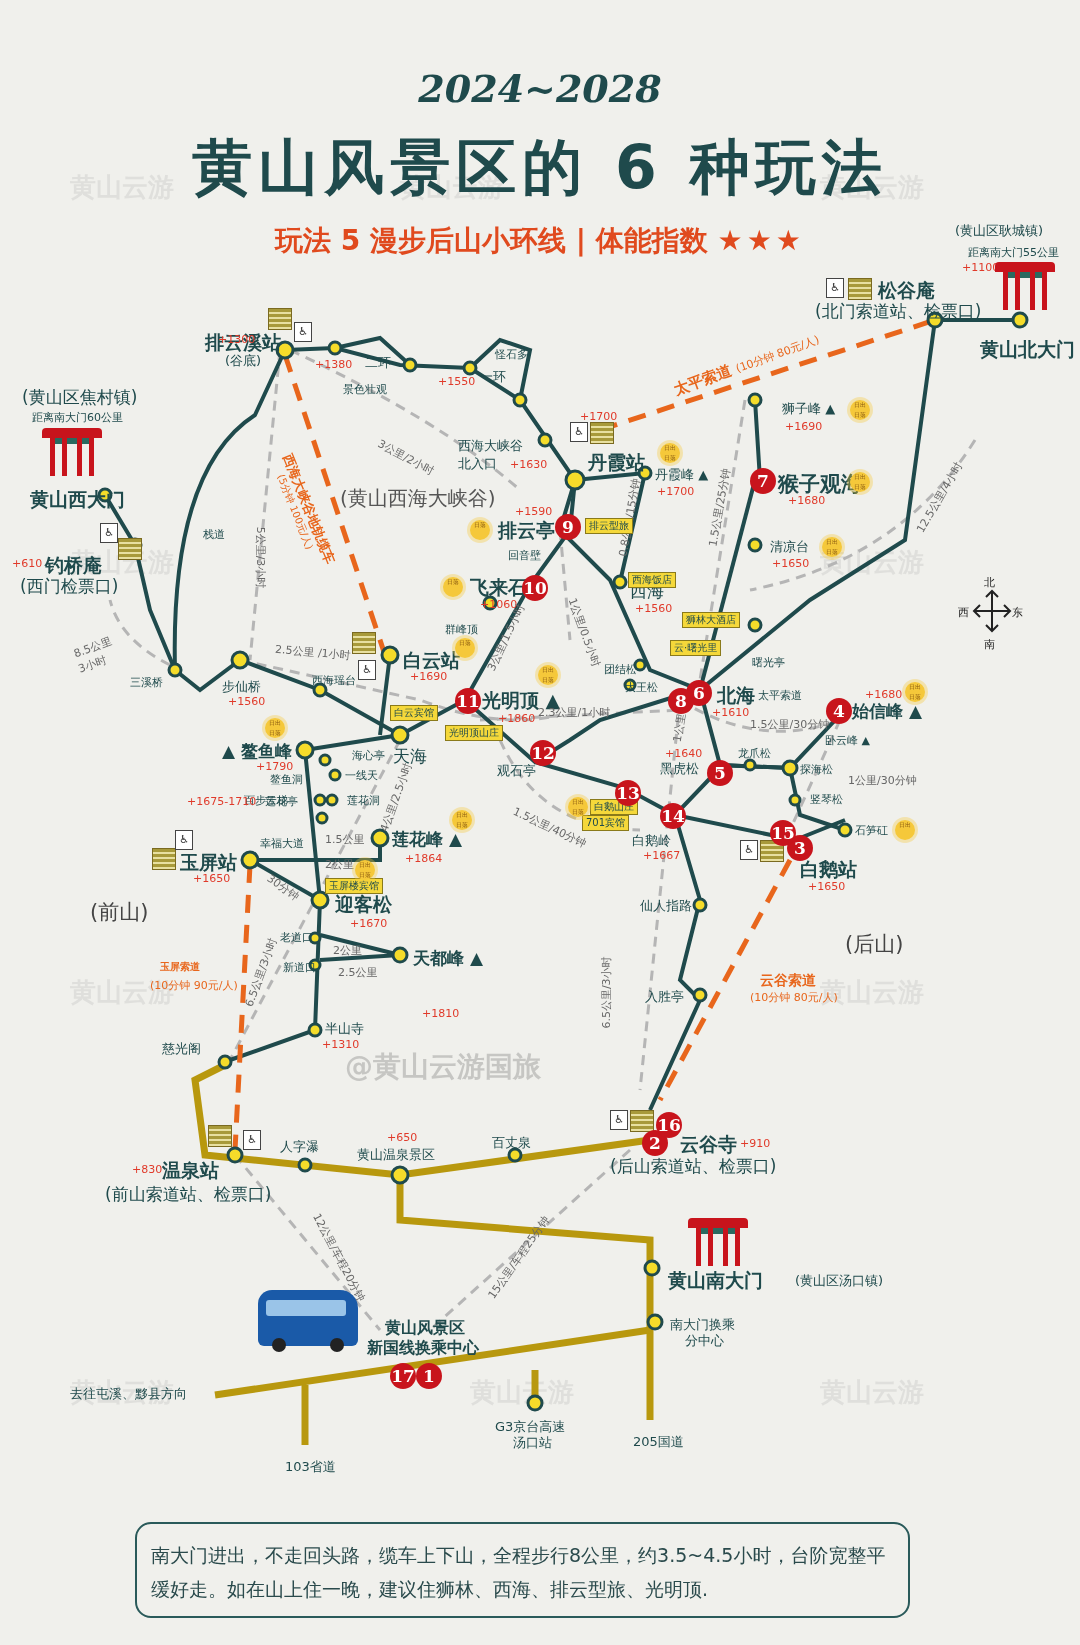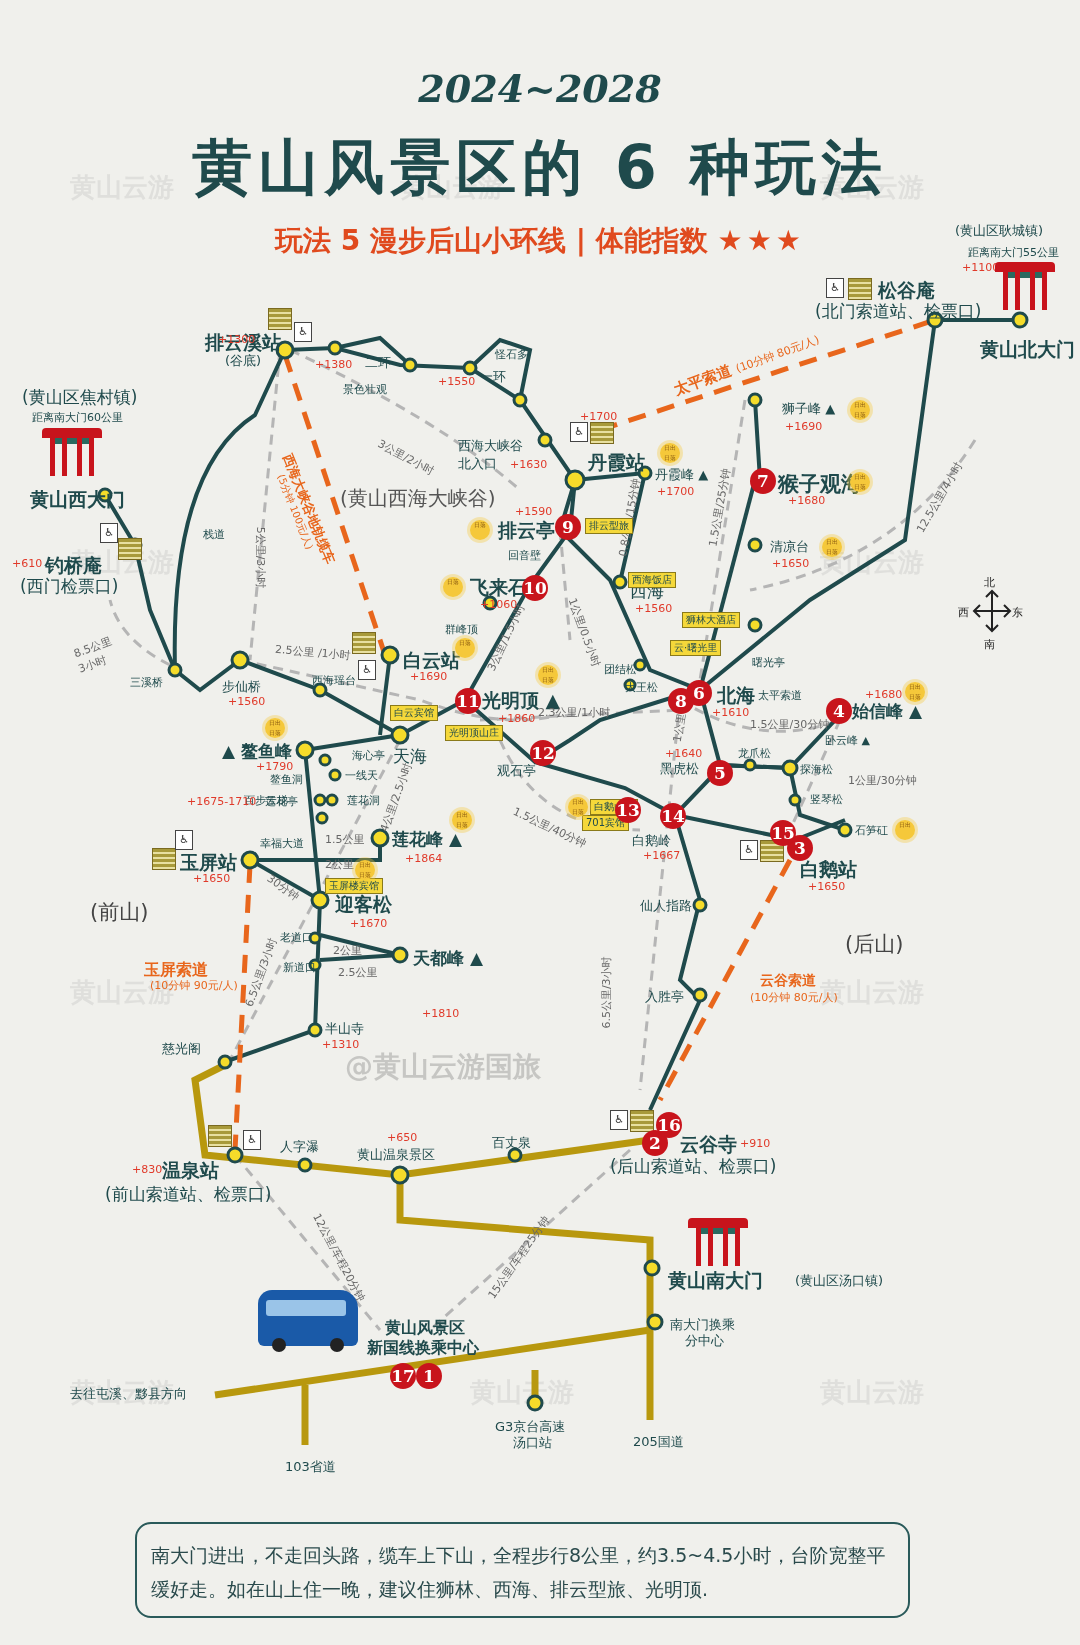--- a/index.html
+++ b/index.html
@@ -367,21 +367,21 @@
 <div class="lbl dist" style="left:333px;top:943px">2公里</div>
 <div class="lbl dist" style="left:338px;top:965px">2.5公里</div>
 <div class="lbl dist" style="left:225px;top:965px;transform:rotate(-70deg)">6.5公里/3小时</div>
 <div class="lbl dist" style="left:570px;top:985px;transform:rotate(-90deg)">6.5公里/3小时</div>
 <div class="lbl dist" style="left:290px;top:1250px;transform:rotate(62deg)">12公里/车程20分钟</div>
 <div class="lbl dist" style="left:470px;top:1250px;transform:rotate(-55deg)">15公里/车程25分钟</div>
 
 <div class="lbl orange" style="left:670px;top:355px;transform:rotate(-20deg);font-weight:bold;font-size:15px"><span>太平索道</span> <span style="font-size:11px;font-weight:normal">(10分钟 80元/人)</span></div>
 <div class="lbl orange" style="left:250px;top:500px;transform:rotate(68deg);font-weight:bold;font-size:13px">西海大峡谷地轨缆车</div>
 <div class="lbl orange" style="left:255px;top:505px;transform:rotate(68deg);font-size:10px">(5分钟 100元/人)</div>
-<div class="lbl orange" style="left:144px;top:960px;font-weight:bold;font-size:16px">玉屏索道</div>
+<div class="lbl orange" style="left:160px;top:960px;font-weight:bold;font-size:10px">玉屏索道</div>
 <div class="lbl orange" style="left:150px;top:978px;font-size:11px">(10分钟 90元/人)</div>
 <div class="lbl orange" style="left:760px;top:972px;font-weight:bold;font-size:14px">云谷索道</div>
 <div class="lbl orange" style="left:750px;top:990px;font-size:11px">(10分钟 80元/人)</div>
 
 <div class="hotel" style="left:585px;top:518px">排云型旅</div>
 <div class="hotel" style="left:628px;top:572px">西海饭店</div>
 <div class="hotel" style="left:682px;top:612px">狮林大酒店</div>
 <div class="hotel" style="left:670px;top:640px">云·曙光里</div>
 <div class="hotel" style="left:390px;top:705px">白云宾馆</div>
 <div class="hotel" style="left:445px;top:725px">光明顶山庄</div>
@@ -409,21 +409,21 @@
 <div class="badge" style="left:787px;top:835px">3</div>
 <div class="badge" style="left:826px;top:698px">4</div>
 <div class="badge" style="left:707px;top:760px">5</div>
 <div class="badge" style="left:686px;top:680px">6</div>
 <div class="badge" style="left:750px;top:468px">7</div>
 <div class="badge" style="left:668px;top:688px">8</div>
 <div class="badge" style="left:555px;top:514px">9</div>
 <div class="badge" style="left:522px;top:575px">10</div>
 <div class="badge" style="left:455px;top:688px">11</div>
 <div class="badge" style="left:530px;top:740px">12</div>
-<div class="badge" style="left:615px;top:797px">13</div>
+<div class="badge" style="left:615px;top:780px">13</div>
 <div class="badge" style="left:660px;top:803px">14</div>
 <div class="badge" style="left:770px;top:820px">15</div>
 <div class="badge" style="left:656px;top:1112px">16</div>
 <div class="badge" style="left:390px;top:1363px">17</div>
 
 <div class="compass">
   <div style="position:absolute;left:24px;top:0">北</div>
   <div style="position:absolute;left:-2px;top:30px">西</div>
   <div style="position:absolute;left:52px;top:30px">东</div>
   <div style="position:absolute;left:24px;top:62px">南</div>

